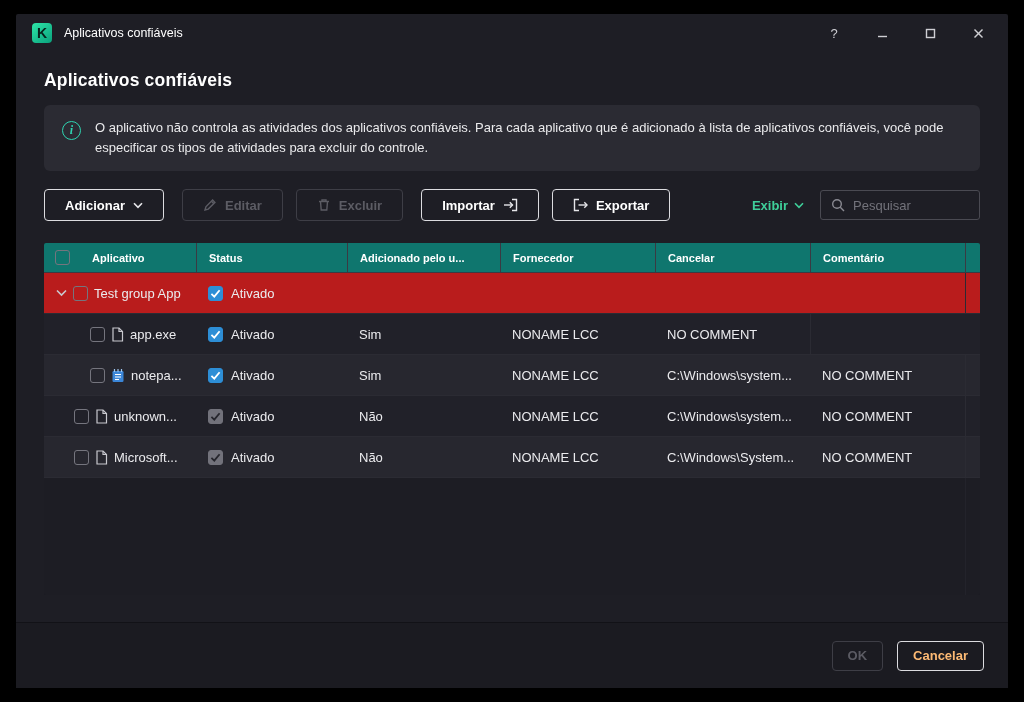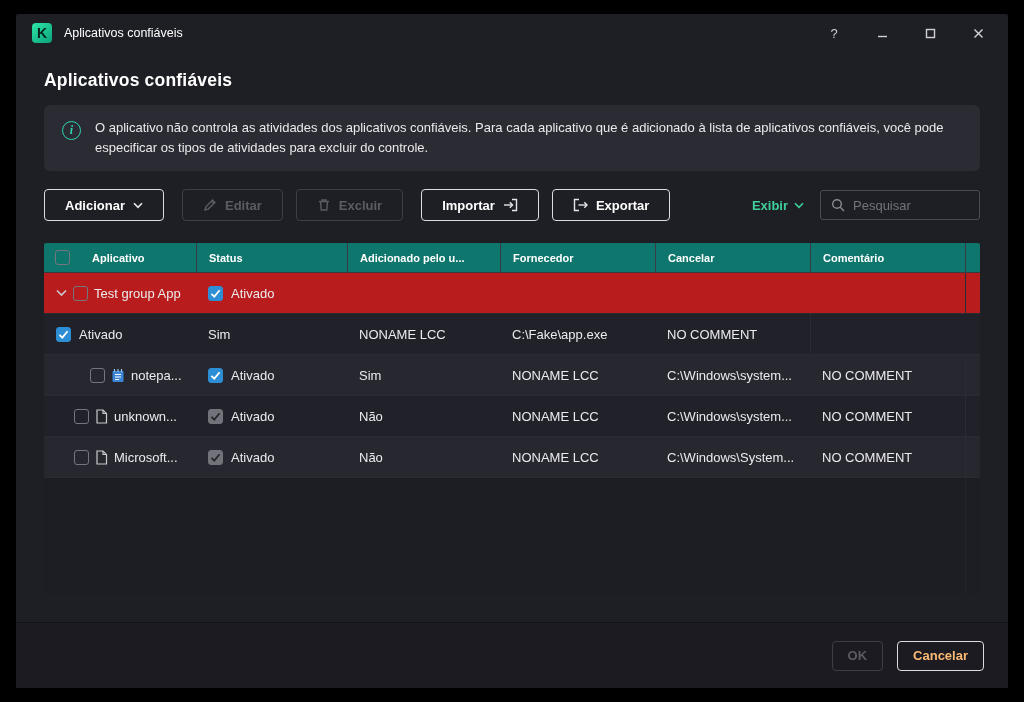--- a/index.html
+++ b/index.html
@@ -251,31 +251,40 @@
           <span>Ativado</span>
         </div>
         <div class="cell"></div>
         <div class="cell"></div>
         <div class="cell"></div>
         <div class="cell"></div>
         <div class="strip"></div>
       </div>
 
       <div class="trow shade-b">
+        <div class="cell name-cell child">
+          <span class="cb"></span>
+          <span class="fileicon">
+            <svg width="13" height="15" viewBox="0 0 13 15" fill="none" stroke="#c9c9cf" stroke-width="1.2">
+                <path d="M2 1h6l3.5 3.5V14H2z"></path>
+                <path d="M8 1v3.5h3.5"></path>
+              </svg>
+          </span>
+          <span class="rname">app.exe</span>
+        </div>
         <div class="cell status-cell">
           <span class="cb checked">
             <svg width="11" height="9" viewBox="0 0 13 11" fill="none" stroke-width="2.2">
                 <polyline points="1.5,6 5,9.3 11.5,1.5"></polyline>
               </svg>
           </span>
           <span>Ativado</span>
         </div>
         <div class="cell">Sim</div>
         <div class="cell">NONAME LCC</div>
-        <div class="cell">C:\Fake\app.exe</div>
         <div class="cell">NO COMMENT</div>
         <div class="strip"></div>
       </div>
 
       <div class="trow shade-c">
         <div class="cell name-cell child">
           <span class="cb"></span>
           <span class="fileicon">
             <svg width="14" height="15" viewBox="0 0 14 15" fill="none">
                 <rect x="1.5" y="3" width="11" height="11" rx="1.2" fill="#3b86d8"></rect>

